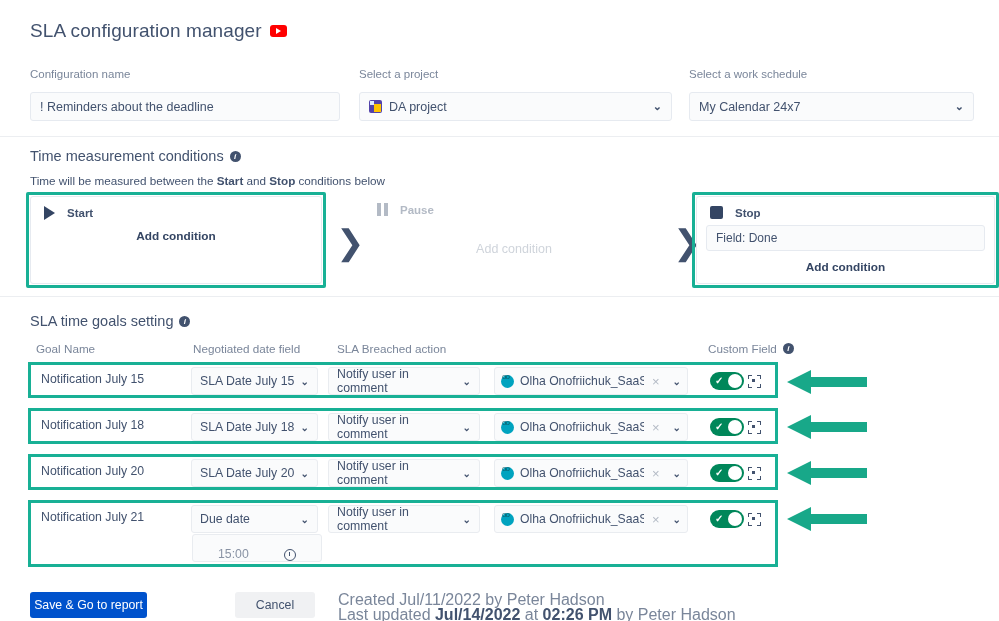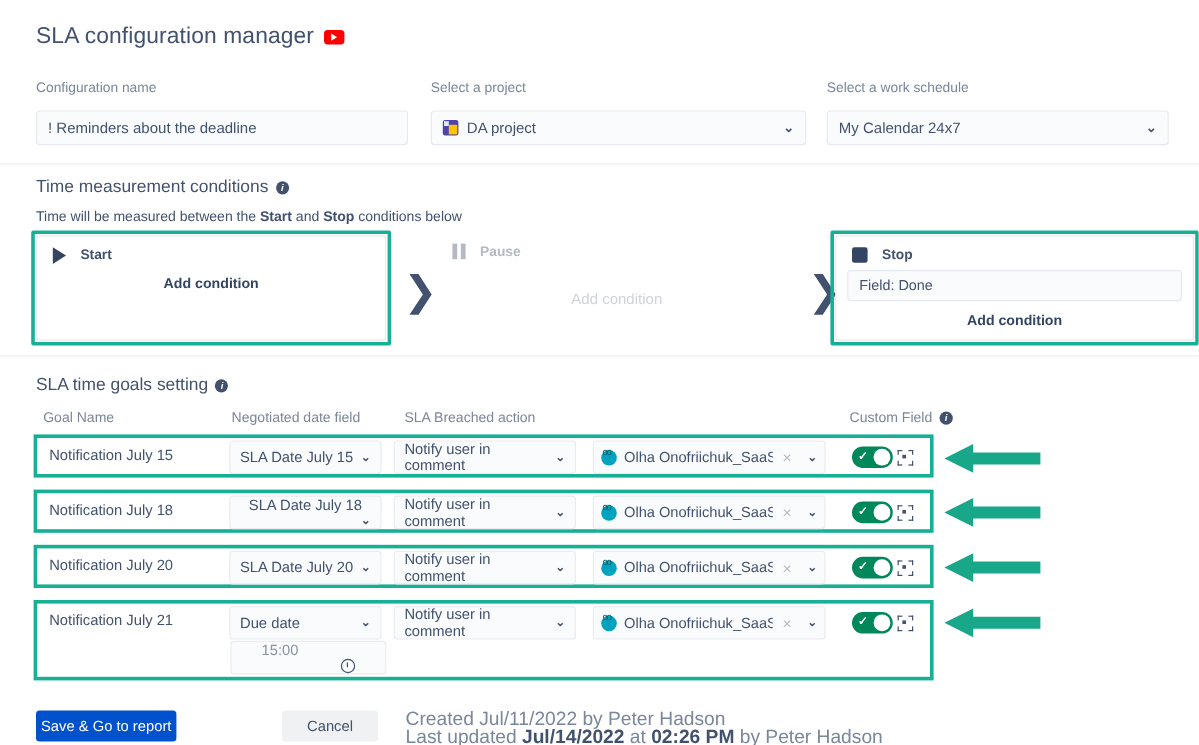--- a/index.html
+++ b/index.html
@@ -73,21 +73,21 @@
   .toggle .chk{ position:absolute;left:5px;color:#fff;font-size:10px;font-weight:bold;line-height:1;}
   .expand-ic{ width:13px;height:13px;margin-left:4px;position:relative;}
   .expand-ic span{position:absolute;width:4px;height:4px;border:1.4px solid #42526e;}
   .expand-ic .a{left:0;top:0;border-right:none;border-bottom:none;}
   .expand-ic .b{right:0;top:0;border-left:none;border-bottom:none;}
   .expand-ic .c{left:0;bottom:0;border-right:none;border-top:none;}
   .expand-ic .d{right:0;bottom:0;border-left:none;border-top:none;}
   .expand-ic .dot{left:4.3px;top:4.3px;width:3px;height:3px;background:#42526e;border:none;}
 
   .time-field{ position:absolute; height:28px; background:#fafbfc; border:1px solid #e9ecf0; border-radius:3px;
-               display:flex;align-items:flex-start;padding:0 25px;font-size:12.3px;color:#8993a4;flex-direction:column;}
+               display:flex;align-items:flex-end;padding:0 25px;font-size:12.3px;color:#8993a4;}
   .clock{ margin-left:auto; width:12px;height:12px;border:1.4px solid #42526e;border-radius:50%;position:relative;}
   .clock:after{content:"";position:absolute;left:4px;top:1.5px;width:1.3px;height:4px;background:#42526e;}
 
   
   .arrow{ position:absolute; width:85px; height:30px; }
 
   
   .btn{ position:absolute; height:26px; border-radius:3px; display:flex;align-items:center;justify-content:center;
         font-size:12.3px; font-weight:normal; cursor:pointer;}
   .btn-primary{ background:#0052cc; color:#fff; }
@@ -224,21 +224,21 @@
     </div>
   </div>
   <svg class="arrow" style="left:785px; top:367px;" viewBox="0 0 85 30">
     <path d="M2 15 L26 3 L26 10 L82 10 L82 20 L26 20 L26 27 Z" fill="#18a889"></path>
   </svg>
 
   <div class="goal-row" style="left:28px; top:408px; width:750px; height:36px;">
     <div class="cell cell-plain" style="width:160px;">
         <span>Notification July 18</span>
       </div>
-    <div class="cell cell-select" style="width:127px; margin-top:2px;flex-direction:column;">
+    <div class="cell cell-select" style="width:127px; margin-top:2px;">
         <span>SLA Date July 18</span>
         <span class="chev">⌄</span>
       </div>
     <div class="cell cell-select" style="width:152px; margin-left:10px; margin-top:2px;">
         <span>Notify user in comment</span>
         <span class="chev">⌄</span>
       </div>
     <div class="user-chip" style="width:194px; margin-left:14px; margin-top:2px;">
       <span class="avatar"></span>
       <span class="chip-name">Olha Onofriichuk_SaaS...</span>

